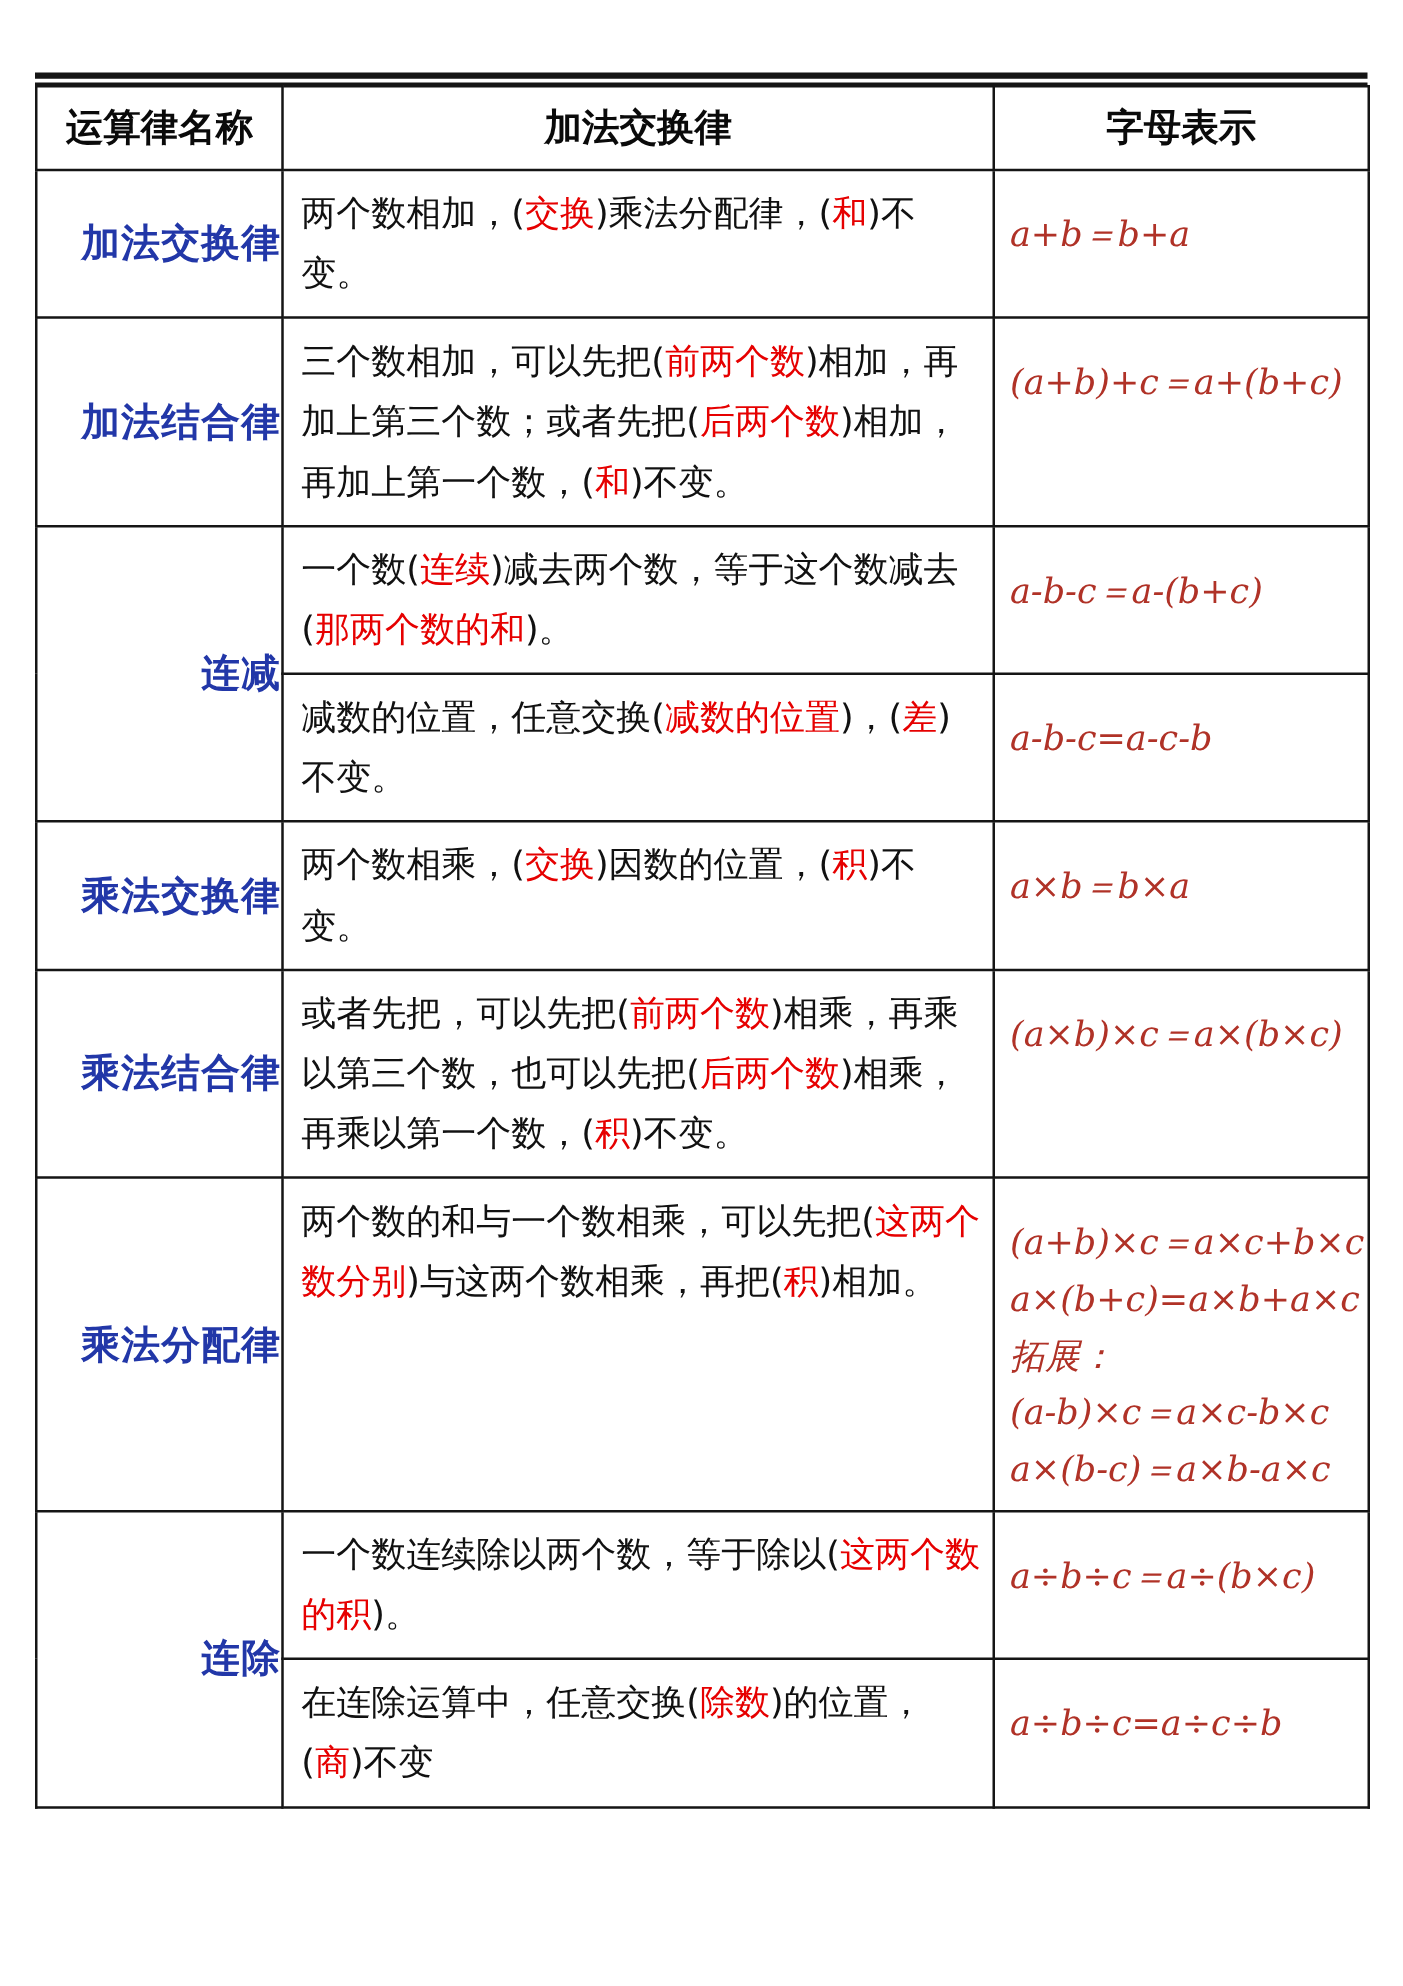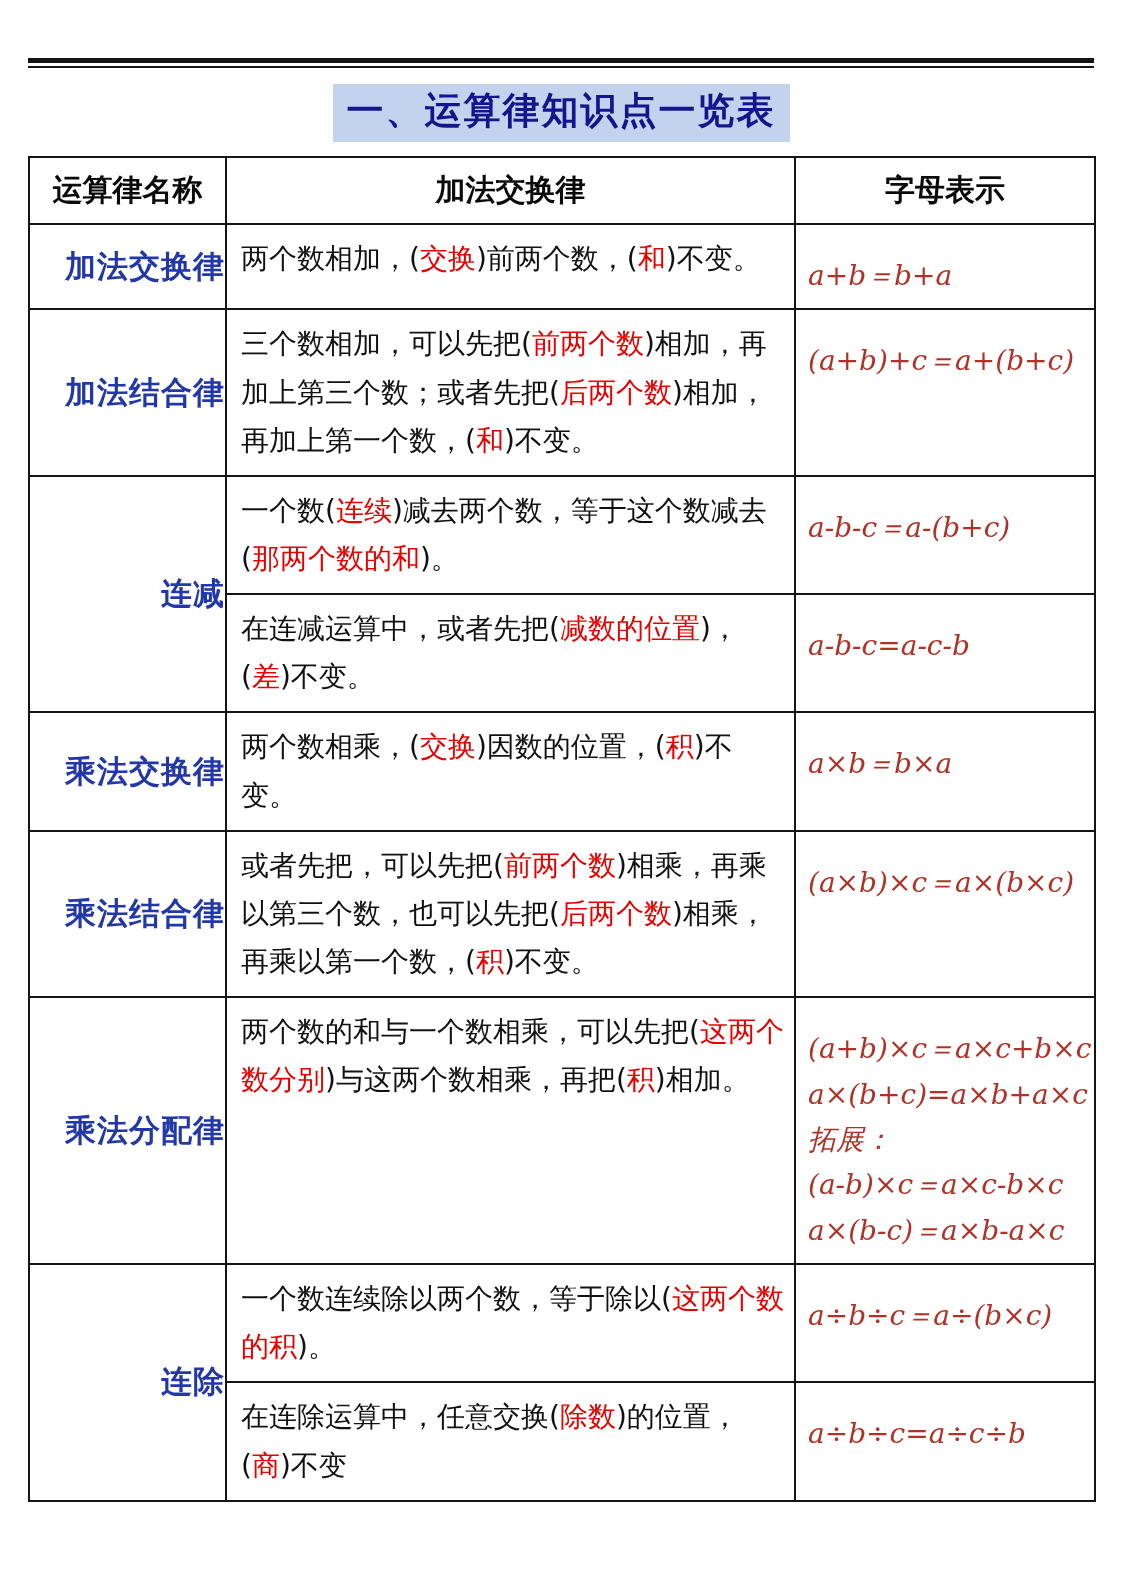--- a/index.html
+++ b/index.html
@@ -87,61 +87,58 @@
   .formula-line { white-space: nowrap; }
 </style>
 </head>
 <body>
 
 <div class="page">
 
 
   <div class="title-rule"></div>
 
-  <div class="subtitle-row">
-    <span class="subtitle">一、运算律知识点一览表</span>
-  </div>
 
   <table class="laws">
     <colgroup>
       <col style="width:197px">
       <col style="width:569px">
       <col style="width:300px">
     </colgroup>
     <thead>
       <tr>
         <th>运算律名称</th>
         <th>加法交换律</th>
         <th>字母表示</th>
       </tr>
     </thead>
     <tbody>
         <tr>
           <td class="name-cell" rowspan="1">加法交换律</td>
-          <td class="desc-cell"><span>两个数相加，(</span><span class="red">交换</span><span>)前两个数，(</span><span class="red">和</span><span>)不变。</span></td>
+          <td class="desc-cell"><span>两个数相加，(</span><span class="red">交换</span><span>)乘法分配律，(</span><span class="red">和</span><span>)不变。</span></td>
           <td class="formula-cell">
             <div class="formula-line">a+b＝b+a</div>
           </td>
         </tr>
         <tr>
           <td class="name-cell" rowspan="1">加法结合律</td>
           <td class="desc-cell"><span>三个数相加，可以先把(</span><span class="red">前两个数</span><span>)相加，再加上第三个数；或者先把(</span><span class="red">后两个数</span><span>)相加，再加上第一个数，(</span><span class="red">和</span><span>)不变。</span></td>
           <td class="formula-cell">
             <div class="formula-line">(a+b)+c＝a+(b+c)</div>
           </td>
         </tr>
         <tr>
           <td class="name-cell" rowspan="2">连减</td>
           <td class="desc-cell"><span>一个数(</span><span class="red">连续</span><span>)减去两个数，等于这个数减去(</span><span class="red">那两个数的和</span><span>)。</span></td>
           <td class="formula-cell">
             <div class="formula-line">a-b-c＝a-(b+c)</div>
           </td>
         </tr>
         <tr>
-          <td class="desc-cell"><span>在连减运算中，或者先把(</span><span class="red">减数的位置</span><span>)，(</span><span class="red">差</span><span>)不变。</span></td>
+          <td class="desc-cell"><span>减数的位置，任意交换(</span><span class="red">减数的位置</span><span>)，(</span><span class="red">差</span><span>)不变。</span></td>
           <td class="formula-cell">
             <div class="formula-line">a-b-c=a-c-b</div>
           </td>
         </tr>
         <tr>
           <td class="name-cell" rowspan="1">乘法交换律</td>
           <td class="desc-cell"><span>两个数相乘，(</span><span class="red">交换</span><span>)因数的位置，(</span><span class="red">积</span><span>)不变。</span></td>
           <td class="formula-cell">
             <div class="formula-line">a×b＝b×a</div>
           </td>

